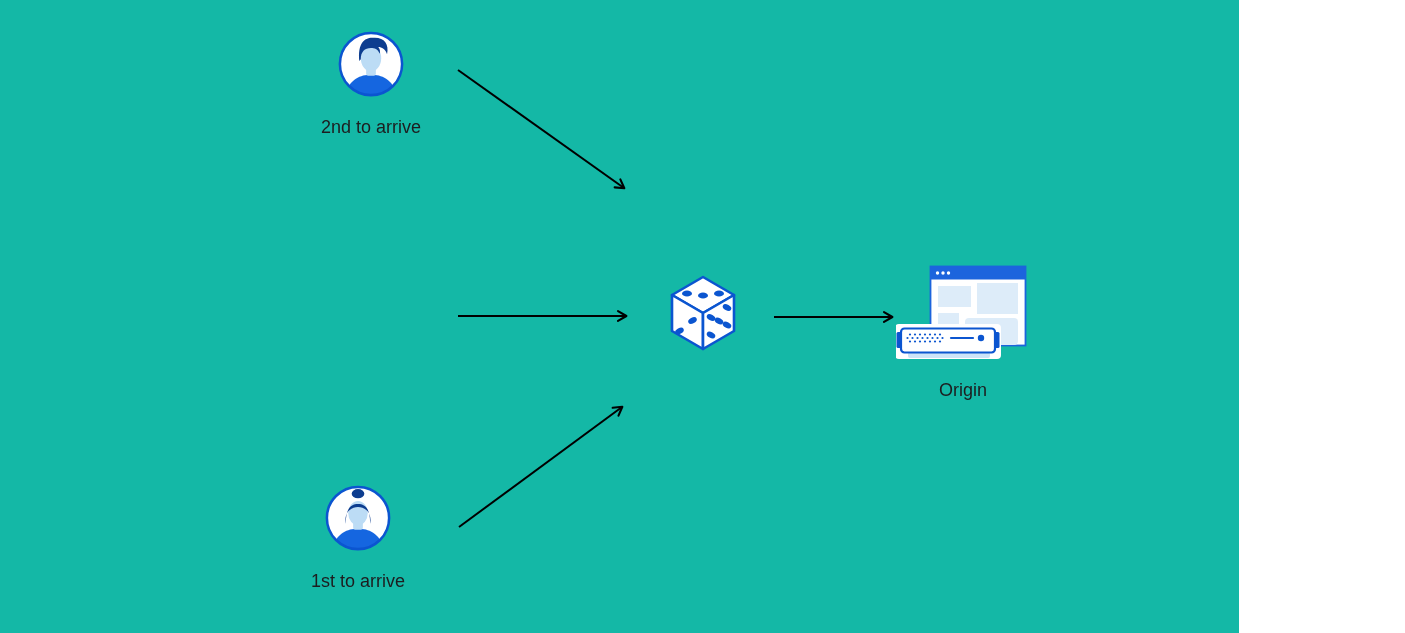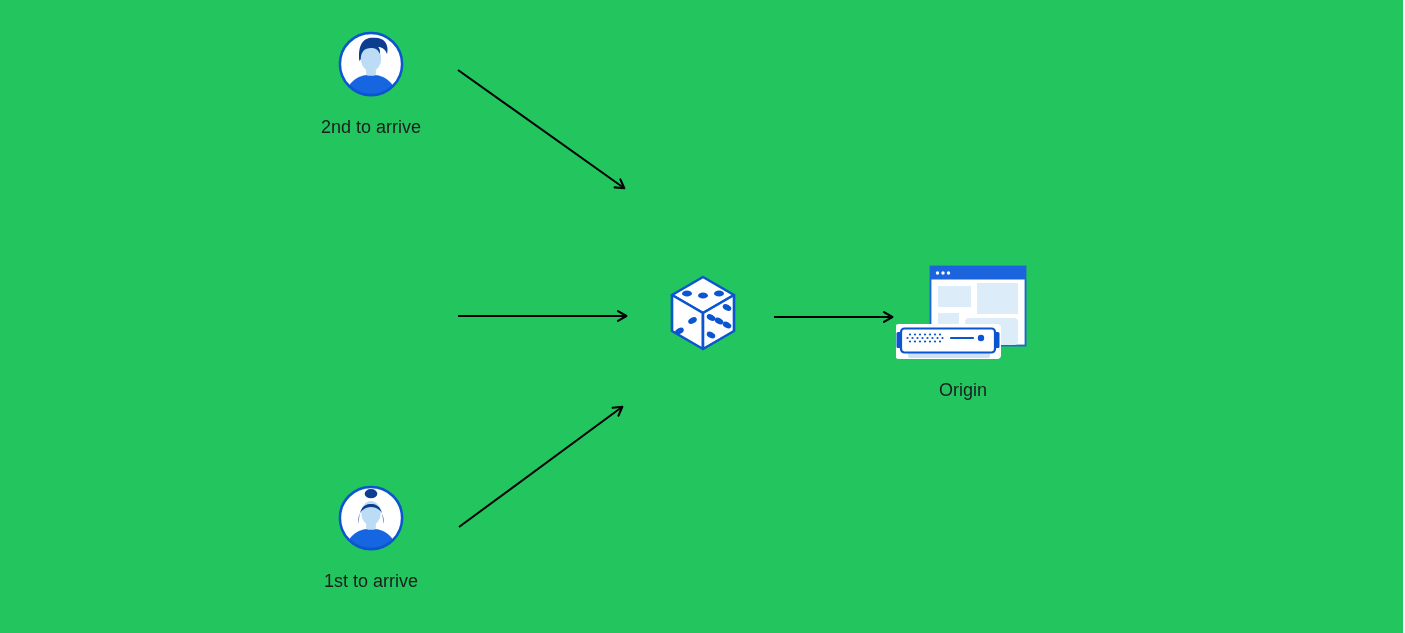--- a/index.html
+++ b/index.html
@@ -9,22 +9,22 @@
     --shirt-blue:#1566e0;
     --panel-light-blue:#ddecf9;
     --titlebar-blue:#1c64dd;
     --server-base-blue:#cde4f7;
     --arrow-black:#000000;
     --label-text:#1d1d1f;
   }
   html,body{margin:0;padding:0;background:#fff;}
   .canvas{
     position:relative;
-    width:1403px;height:633px;
-    background:#22c55e;
+    width:1239px;height:633px;
+    background:#14b8a6;
     overflow:hidden;
     font-family:"Liberation Sans", sans-serif;
   }
   .node{
     position:absolute;
     width:144px;
     display:flex;flex-direction:column;align-items:center;
   }
   .node-label{
     margin-top:18px;
@@ -78,21 +78,21 @@
         <rect class="skin" x="31" y="35" width="10" height="13" rx="2"></rect>
         <ellipse class="skin" cx="36" cy="30" rx="10.5" ry="13.5"></ellipse>
         <path class="hair" d="M24 33 C22 14 30 8.5 38 9 C49 8 55 15 52.5 26 C51 21 47 18.5 43.5 18.5 C45.5 21 45.5 23.5 45 25.5 C43 20.5 39.5 19.5 36 19.5 C29.5 19.5 25.5 23.5 25.5 31 Z"></path>
       </g>
       <circle class="ring" cx="36" cy="36" r="32"></circle>
     </svg>
     <div class="node-label">2nd to arrive</div>
   </div>
 
 
-  <div class="node" style="left:299px;top:483px;justify-content:space-between;">
+  <div class="node" style="left:286px;top:483px;justify-content:space-between;">
     <svg width="70" height="70" viewBox="0 0 72 72" xmlns="http://www.w3.org/2000/svg">
       <defs>
           <clipPath id="clipC">
             <circle cx="36" cy="36" r="32"></circle>
           </clipPath>
         </defs>
       <g clip-path="url(#clipC)">
         <rect width="72" height="72" fill="#fff"></rect>
         <path class="shirt" d="M7 74 C12 52 24 47 36 47 C48 47 60 52 65 74 Z"></path>
         <rect class="skin" x="31" y="35" width="10" height="13" rx="2"></rect>

